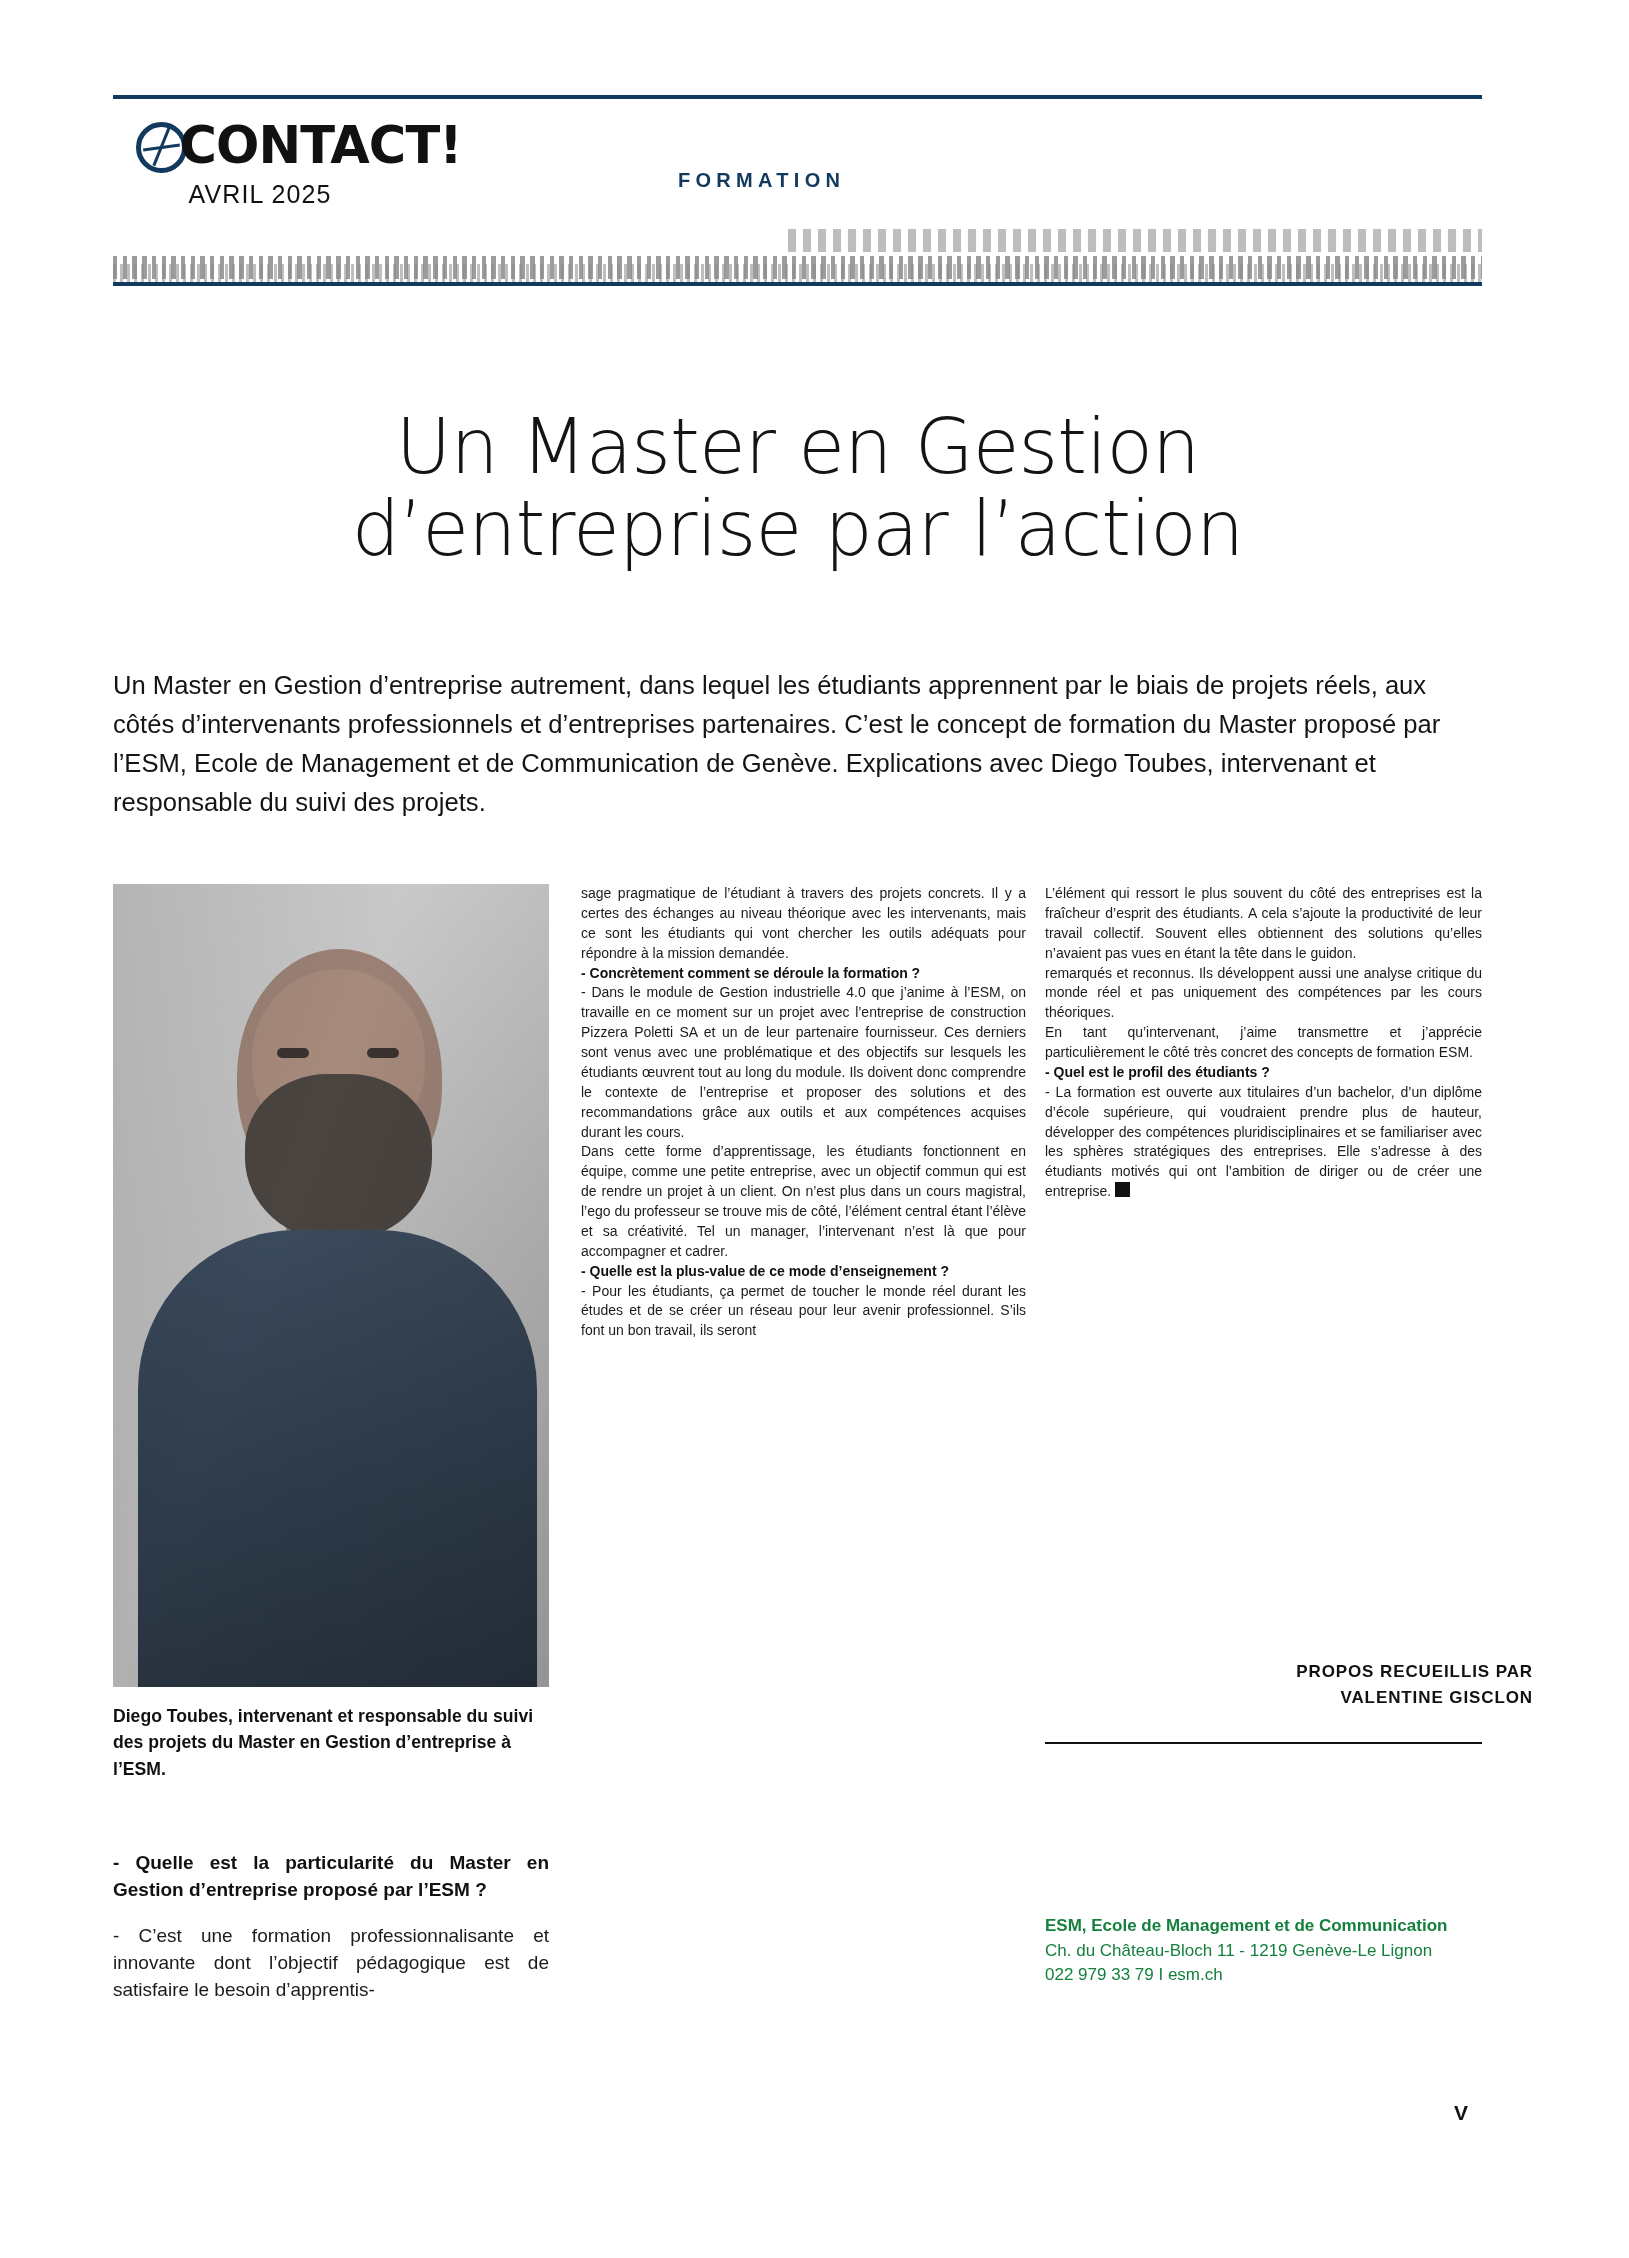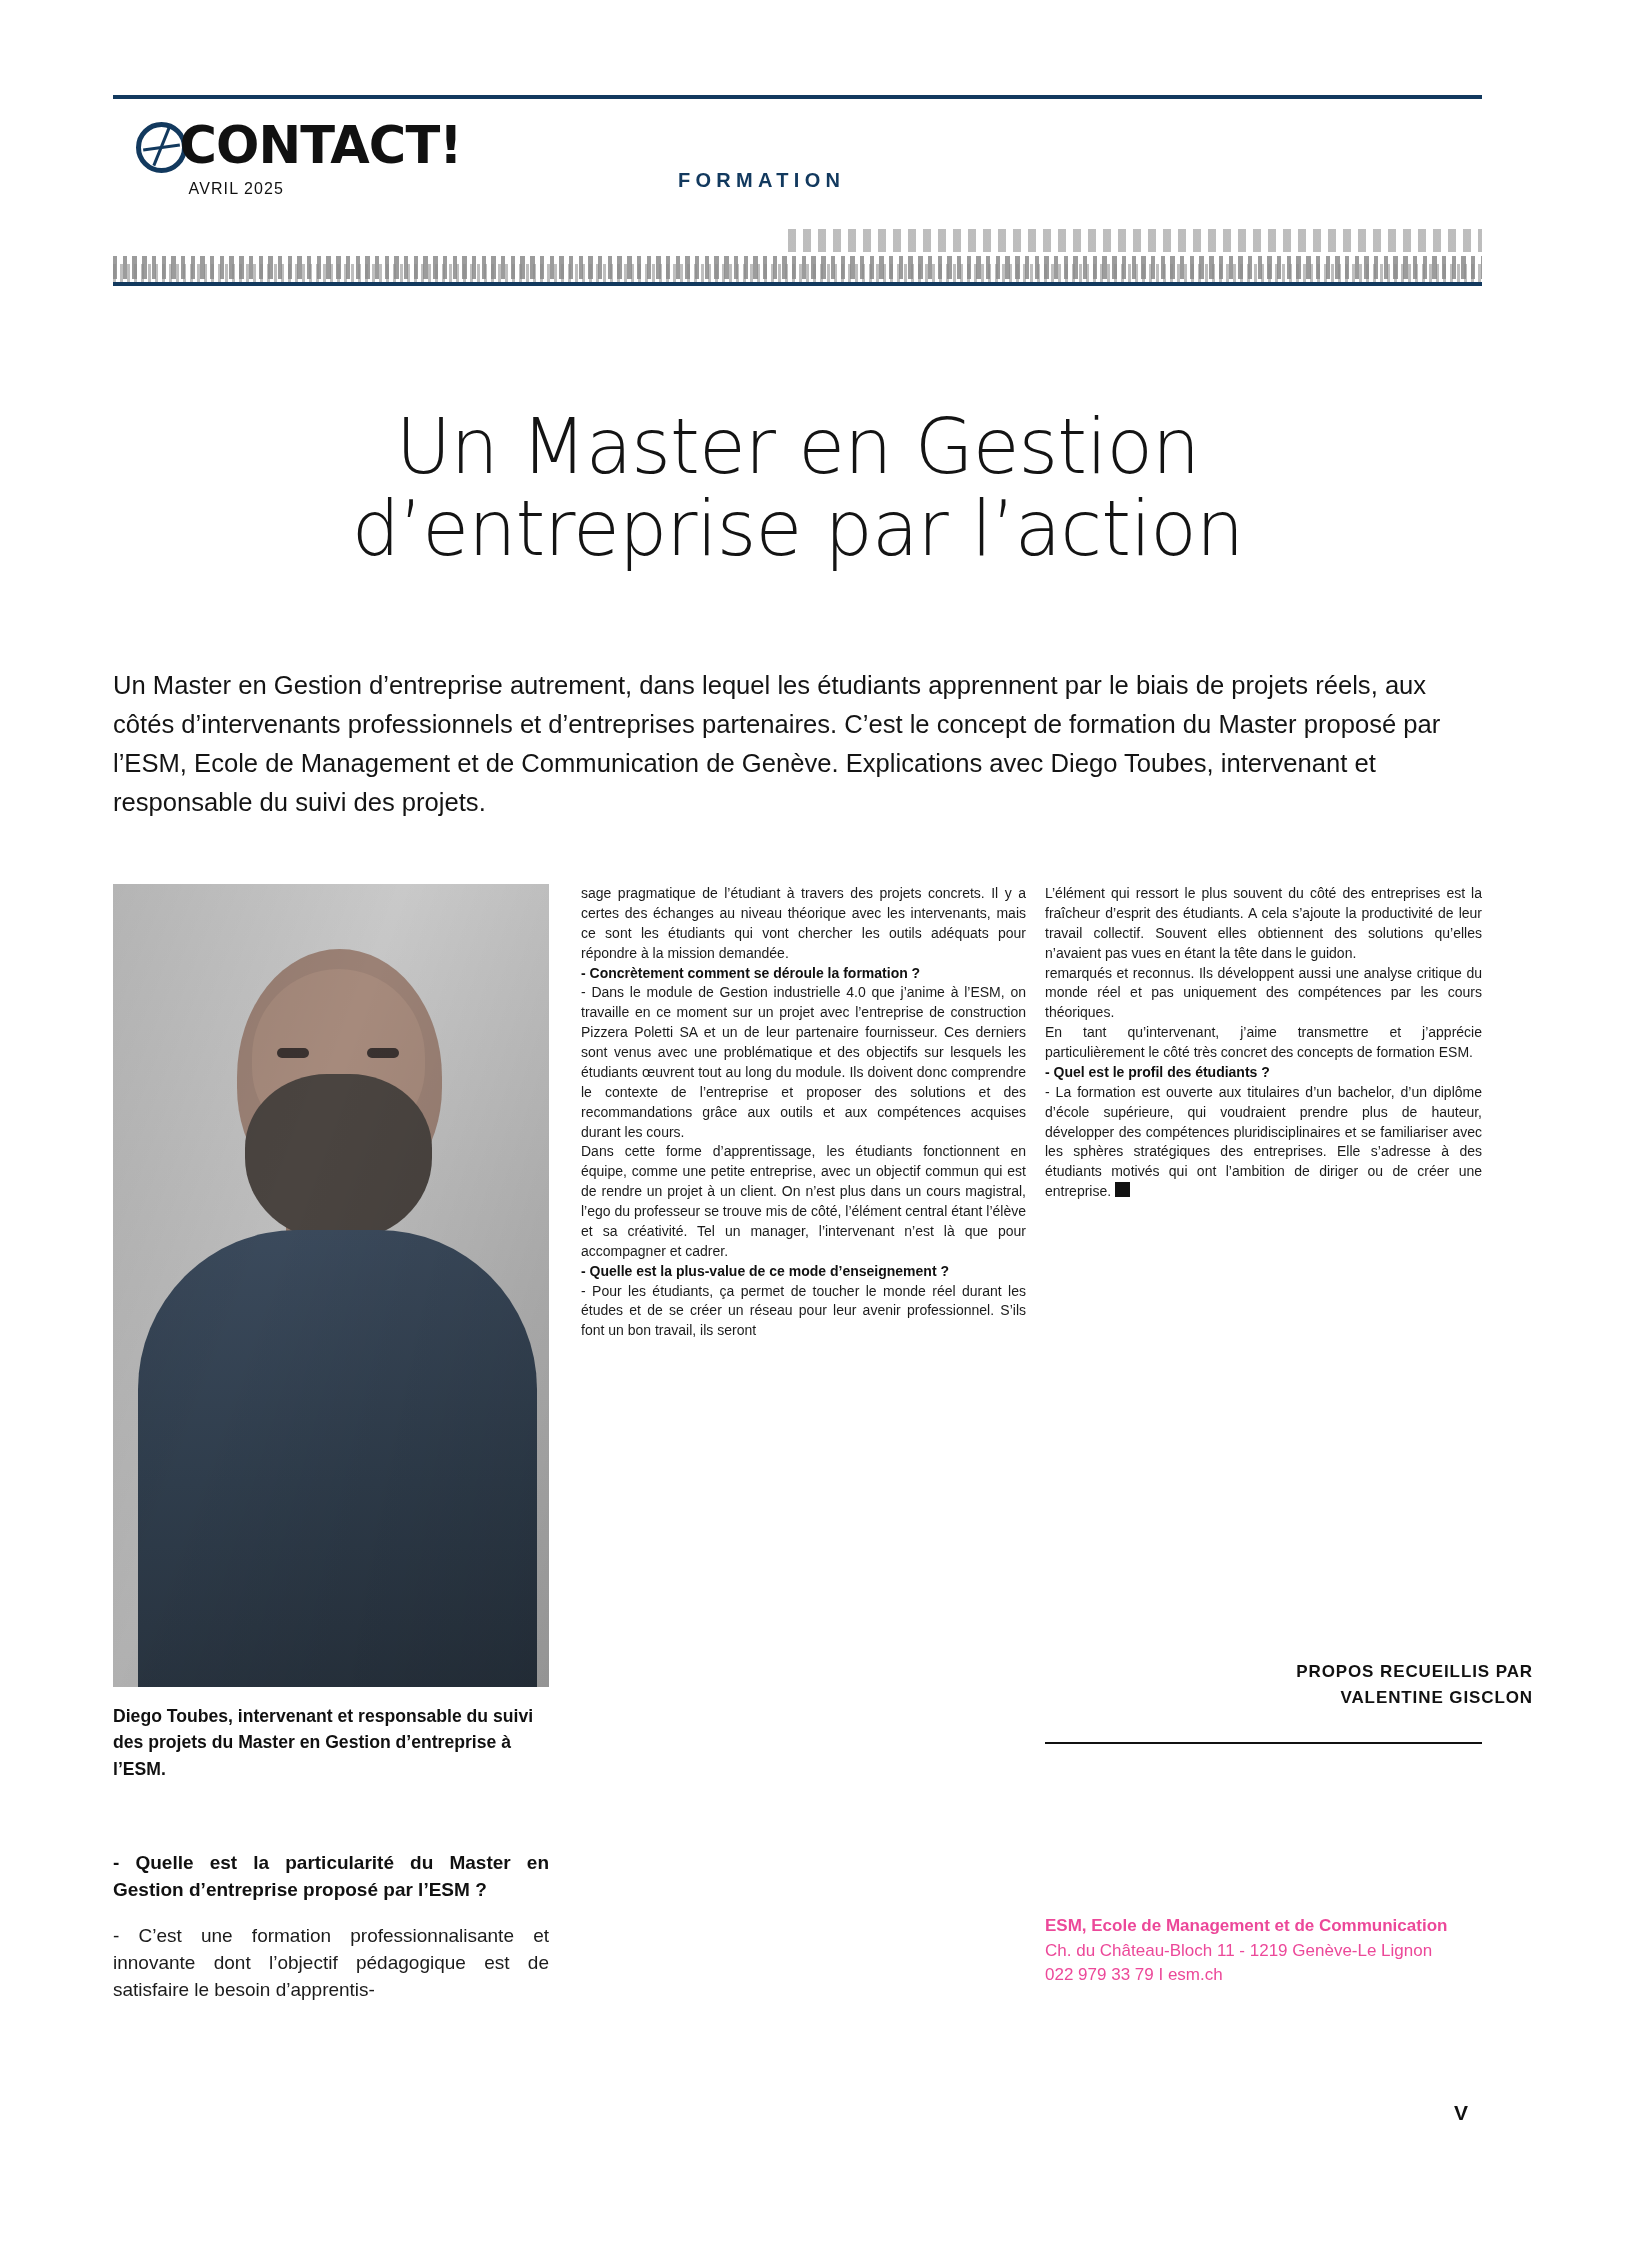--- a/index.html
+++ b/index.html
@@ -121,21 +121,21 @@
     width: 37px;
     height: 2.6px;
     margin-top: -1.3px;
     background: #12395e;
     transform: rotate(-8deg);
   }
   .brand-date {
     position: absolute;
     left: 58px;
     top: 60px;
-    font-size: 16px;
+    font-size: 25px;
     letter-spacing: 1.1px;
     color: #111;
     font-family: "Liberation Sans", sans-serif;
   }
   .section-word {
     position: absolute;
     left: 565px;
     top: 74px;
     font-size: 20px;
     font-weight: 700;
@@ -331,21 +331,21 @@
     font-weight: 700;
     color: #111;
   }
   .addr {
     position: absolute;
     left: 1045px;
     top: 1914px;
     width: 437px;
     font-size: 17px;
     line-height: 1.45;
-    color: #ec4899;
+    color: #15803d;
   }
   .addr .b { font-weight: 700; }
 
   .endmark {
     display: inline-block;
     width: 15px;
     height: 15px;
     background: #111;
     vertical-align: -0.9px;
     margin-left: 3.5px;

